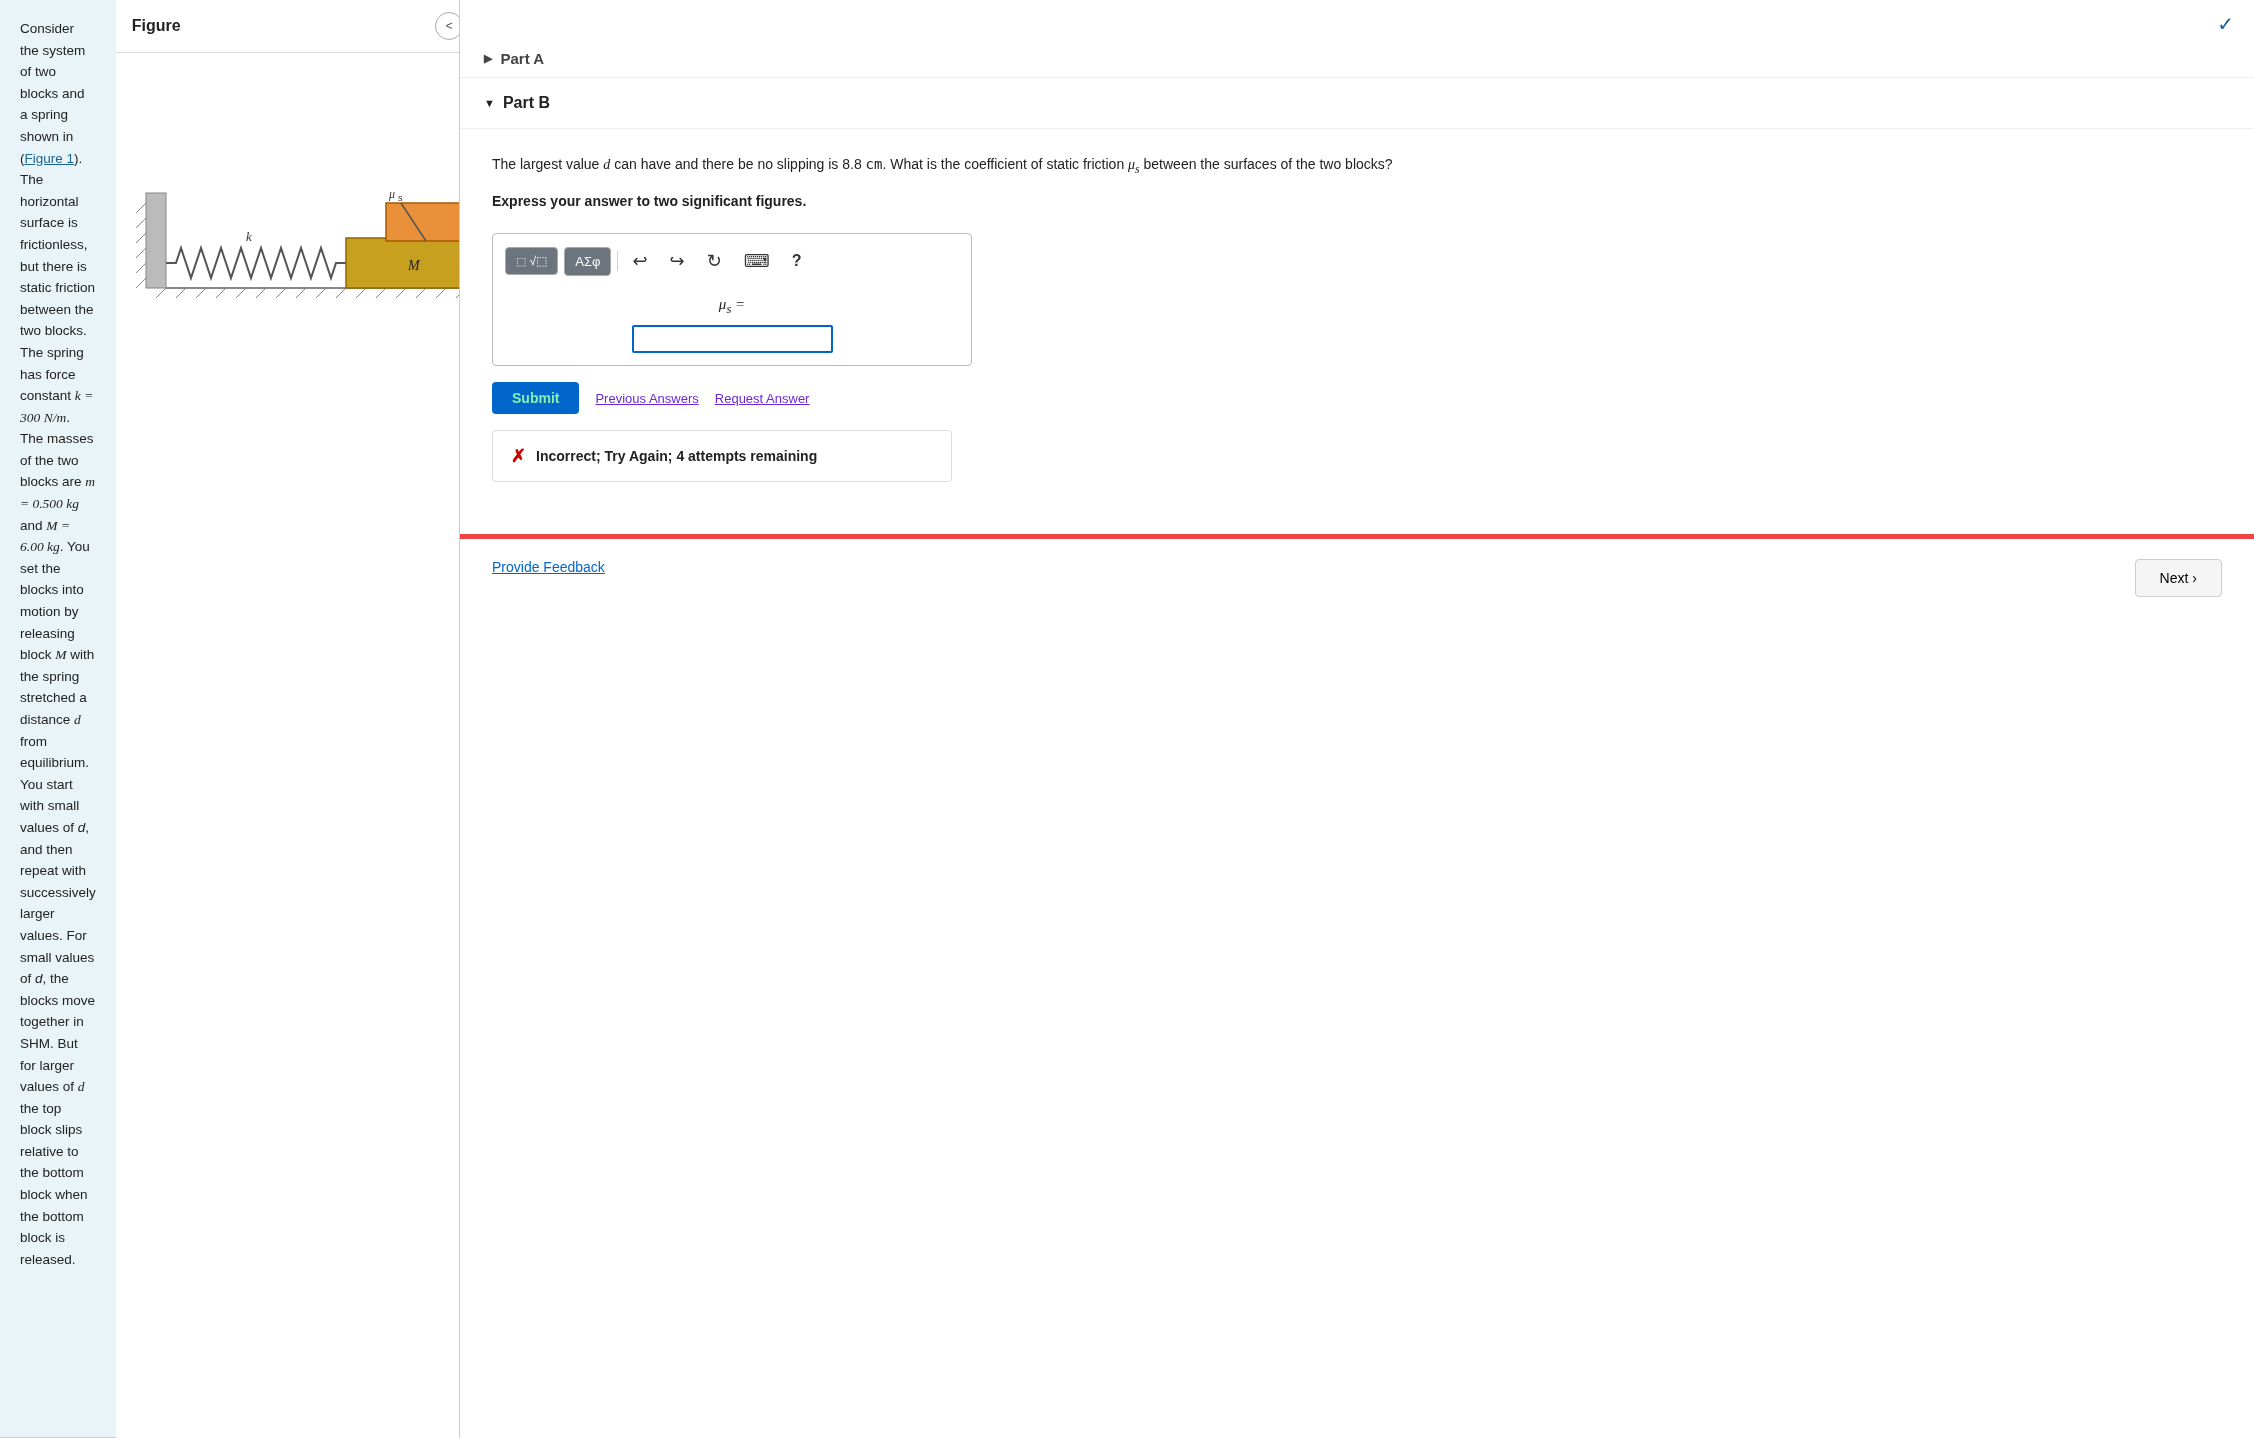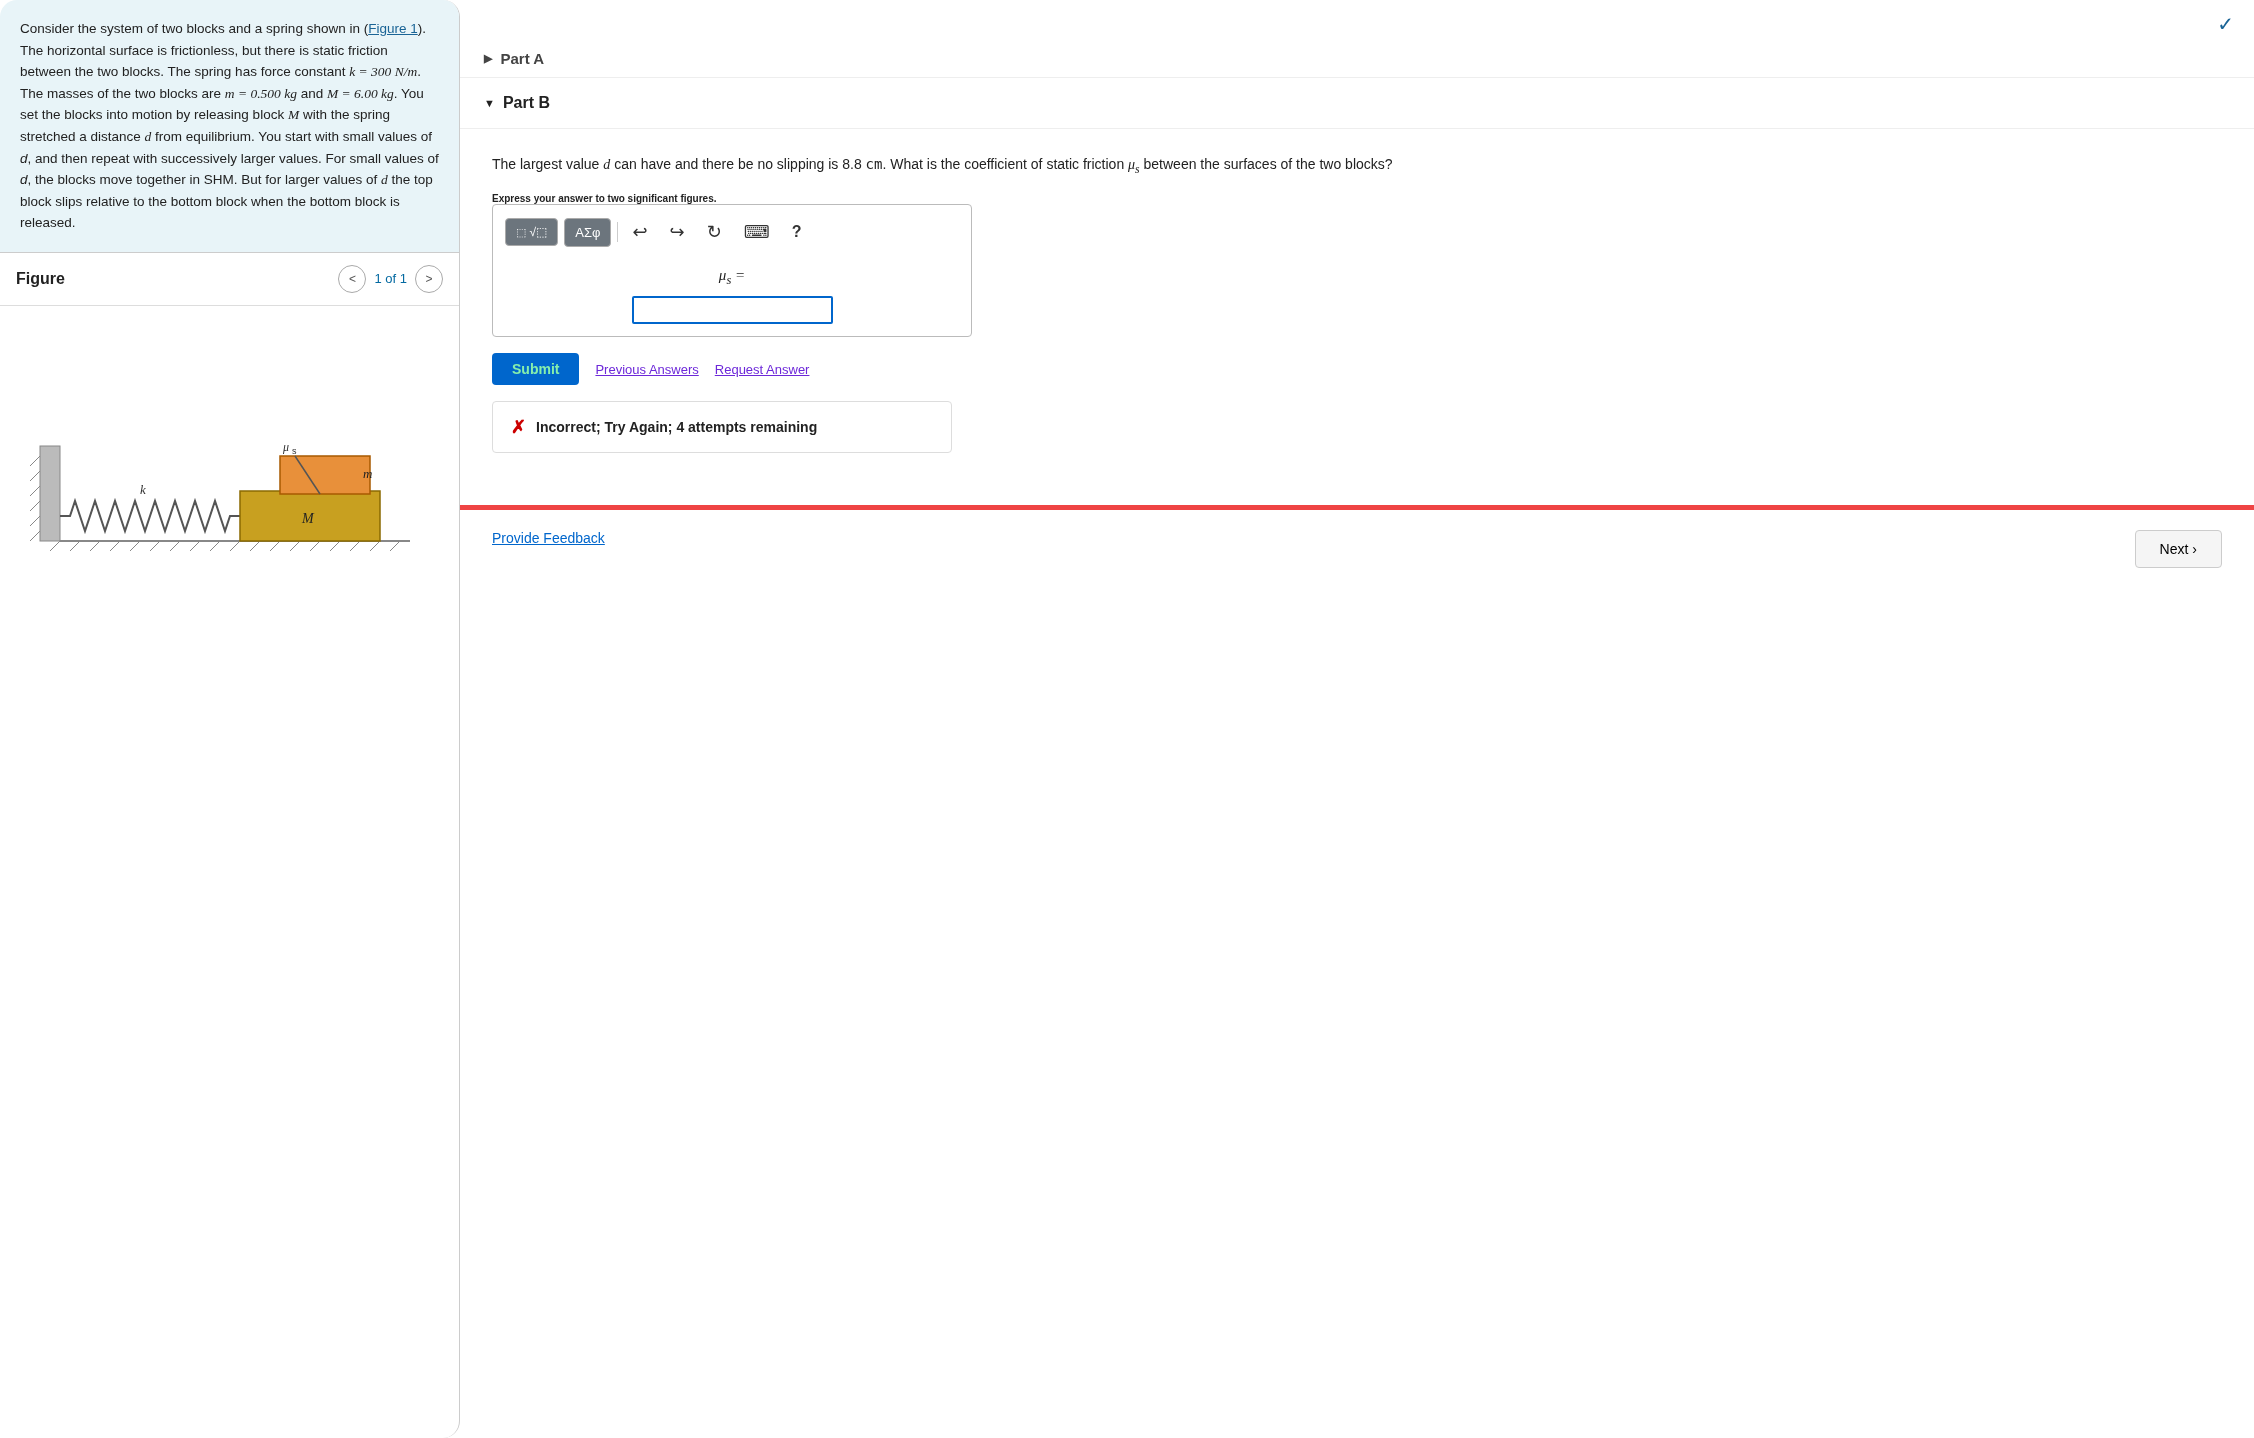--- a/index.html
+++ b/index.html
@@ -4,24 +4,22 @@
   <style>
     * { box-sizing: border-box; margin: 0; padding: 0; }
     body { font-family: Arial, sans-serif; font-size: 14px; color: #222; background: #fff; display: flex; height: 100vh; overflow: hidden; }
 
     
     .left-panel {
       width: 460px;
       min-width: 460px;
       border-right: 1px solid #ccc;
       display: flex;
-      flex-direction: column;
       height: 100vh;
       overflow-y: auto;
-      border-radius: 17px;
     }
     .problem-text {
       background: #e8f4f8;
       padding: 18px 20px;
       font-size: 13.5px;
       line-height: 1.6;
       border-bottom: 1px solid #ccc;
     }
     .problem-text a { color: #1a6496; }
 
@@ -102,22 +100,22 @@
     }
 
     .question-text {
       font-size: 14px;
       line-height: 1.6;
       margin-bottom: 14px;
     }
 
     .express-label {
       font-weight: bold;
-      margin-bottom: 0;
-      font-size: 10px;
+      margin-bottom: 24px;
+      font-size: 14px;
     }
 
     .answer-box {
       border: 1px solid #bbb;
       border-radius: 4px;
       padding: 12px;
       margin-bottom: 16px;
       max-width: 480px;
     }
 

